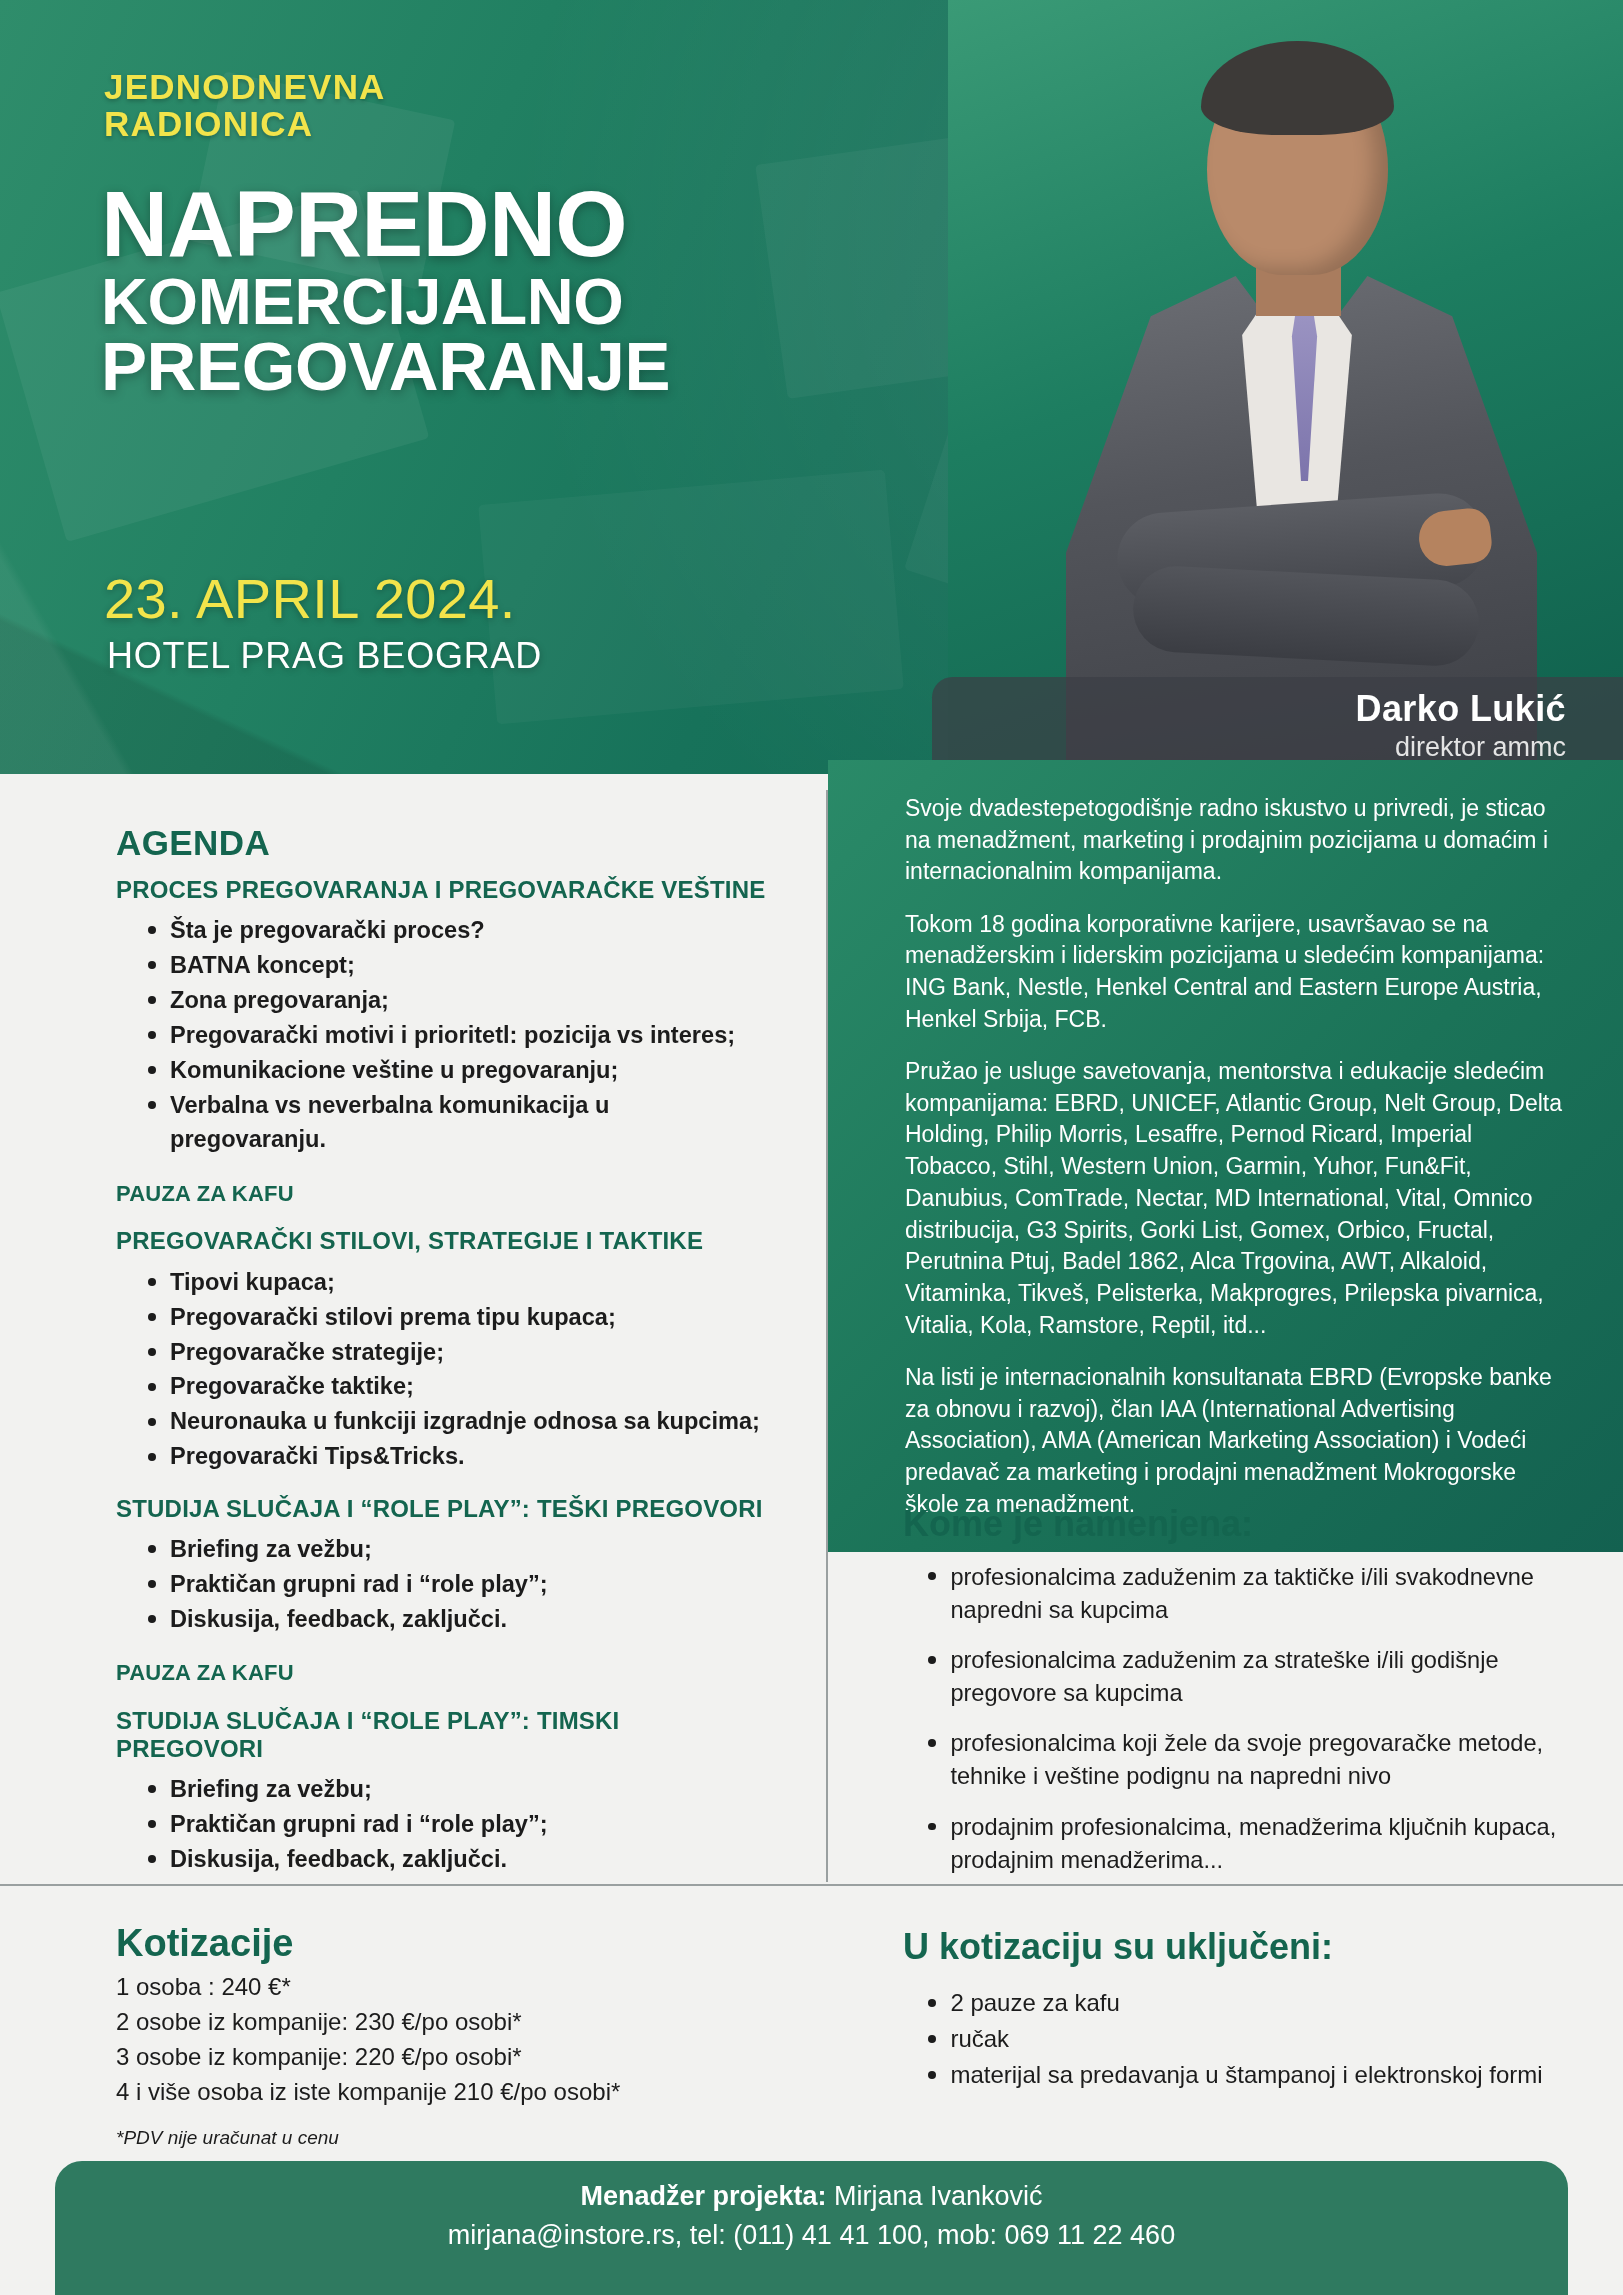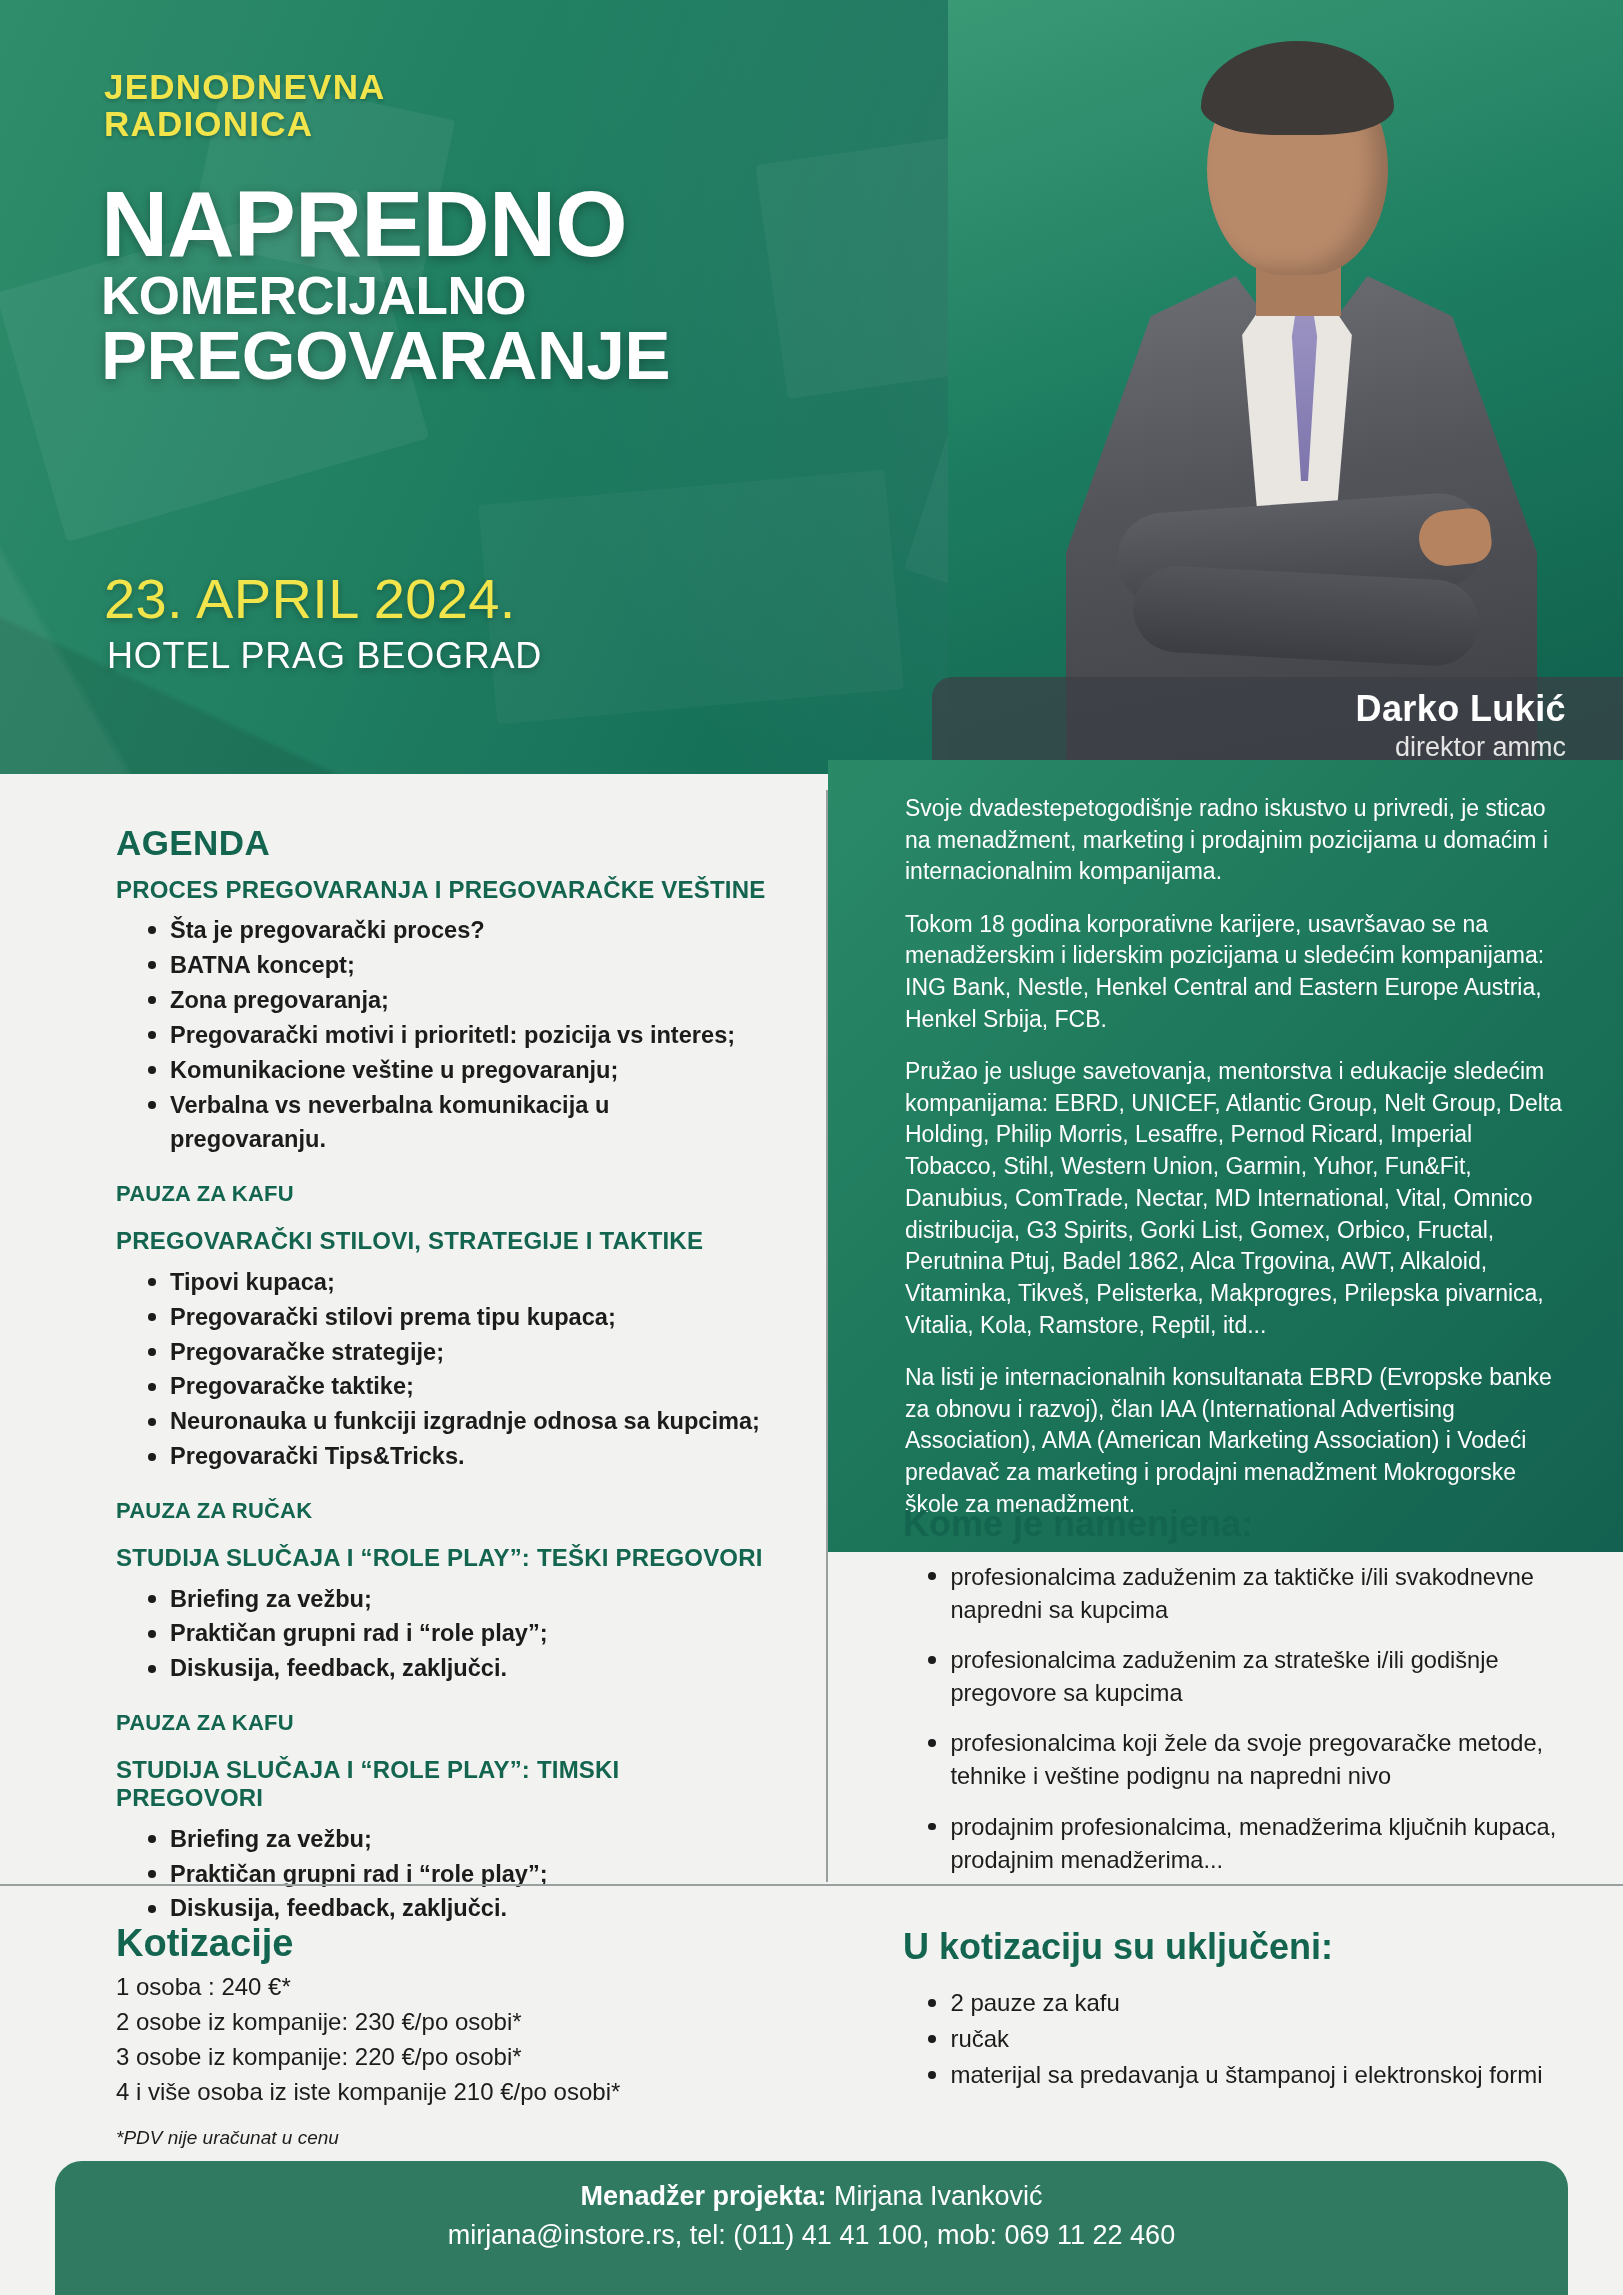--- a/index.html
+++ b/index.html
@@ -68,21 +68,21 @@
     color: #ffffff;
     text-shadow: 0 3.1px 11px rgba(0,0,0,0.30);
   }
   .title-1 {
     font-size: 93px;
     font-weight: bold;
     line-height: 0.92;
     letter-spacing: -0.8px;
   }
   .title-2 {
-    font-size: 53px;
+    font-size: 65px;
     font-weight: bold;
     line-height: 0.95;
     letter-spacing: -0.4px;
     margin-top: 3.1px;
   }
   .title-3 {
     font-size: 69px;
     font-weight: bold;
     line-height: 0.95;
     letter-spacing: -0.4px;
@@ -447,21 +447,20 @@
           <h4 class="pause">PAUZA ZA KAFU</h4>
           <h3 class="sub-h">PREGOVARAČKI STILOVI, STRATEGIJE I TAKTIKE</h3>
           <ul class="bullets">
             <li>Tipovi kupaca;</li>
             <li>Pregovarački stilovi prema tipu kupaca;</li>
             <li>Pregovaračke strategije;</li>
             <li>Pregovaračke taktike;</li>
             <li>Neuronauka u funkciji izgradnje odnosa sa kupcima;</li>
             <li>Pregovarački Tips&amp;Tricks.</li>
           </ul>
-          <h4 class="pause">PAUZA ZA RUČAK</h4>
           <h3 class="sub-h">STUDIJA SLUČAJA I “ROLE PLAY”: TEŠKI PREGOVORI</h3>
           <ul class="bullets">
             <li>Briefing za vežbu;</li>
             <li>Praktičan grupni rad i “role play”;</li>
             <li>Diskusija, feedback, zaključci.</li>
           </ul>
           <h4 class="pause">PAUZA ZA KAFU</h4>
           <h3 class="sub-h">STUDIJA SLUČAJA I “ROLE PLAY”: TIMSKI PREGOVORI</h3>
           <ul class="bullets">
             <li>Briefing za vežbu;</li>

